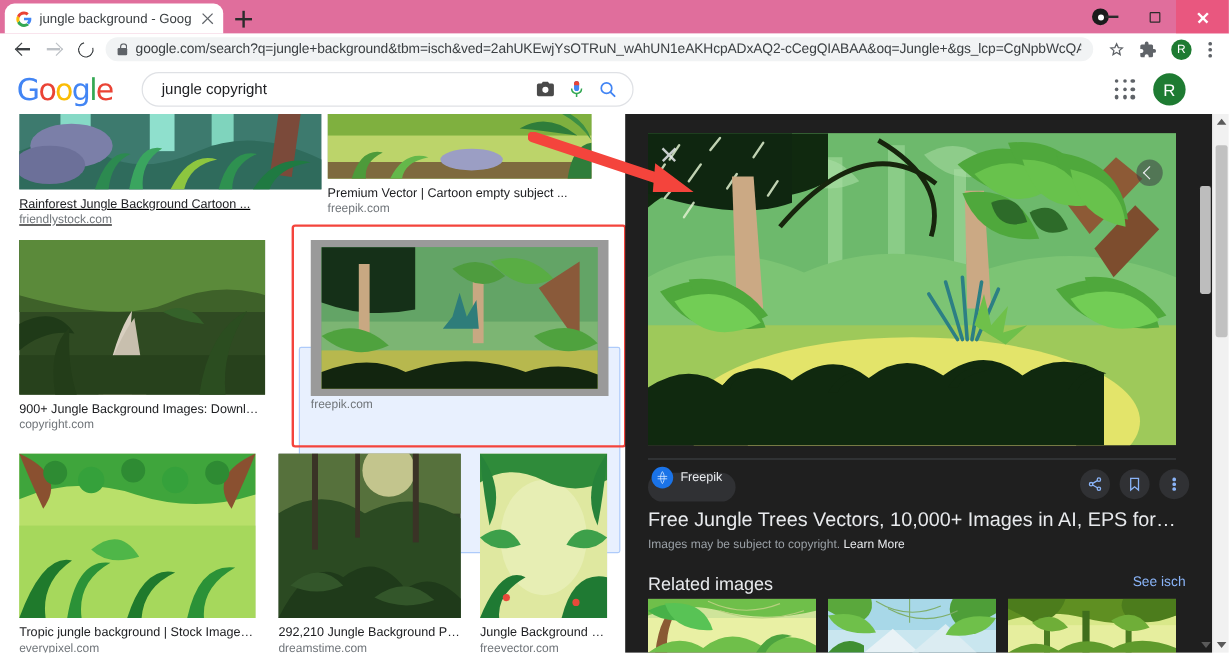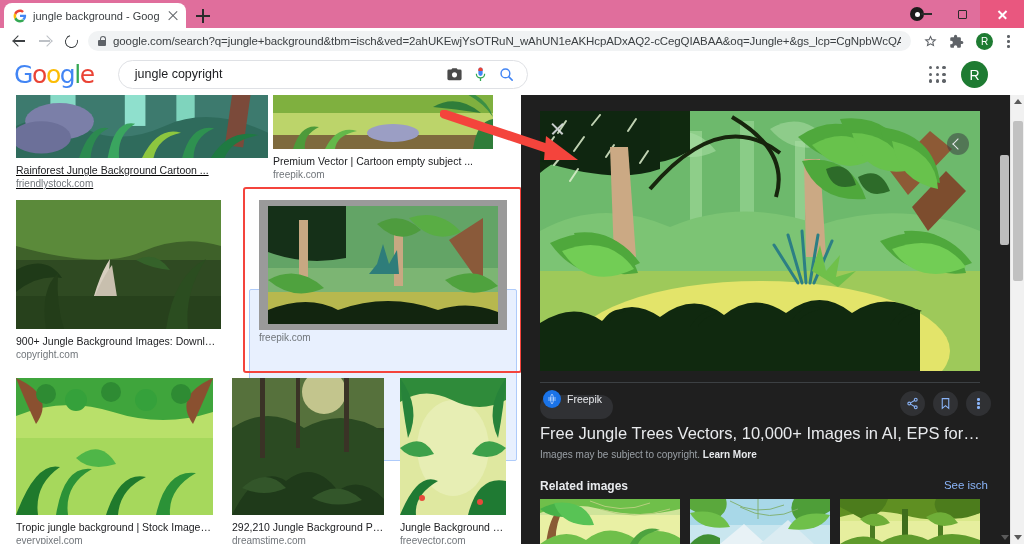--- a/index.html
+++ b/index.html
@@ -213,23 +213,23 @@
   }
   .act .dots i{display:block;width:2.6px;height:2.6px;border-radius:50%;background:#8ab4f8;margin:1.6px 0;}
   .p-title{
     position:absolute; left:19px; top:328px; right:22px;
     font-size:16.5px; color:#e8eaed; line-height:20px; white-space:nowrap;
     overflow:hidden; text-overflow:ellipsis;
   }
   .p-sub{
     position:absolute; left:19px; top:354px; font-size:10px; color:#9aa0a6;
   }
-  .p-sub a{ color:#e8eaed; font-weight:bold; text-decoration:none; cursor:pointer;}
+  .p-sub a{ color:#e8eaed; font-weight:normal; text-decoration:none; cursor:pointer;}
   .rel-head{
-    position:absolute; left:19px; top:384px; font-size:12px; color:#e8eaed; font-weight:bold;
+    position:absolute; left:19px; top:384px; font-size:15px; color:#e8eaed; font-weight:normal;
   }
   .see-more{
     position:absolute; right:22px; top:384px; font-size:11.5px; color:#8ab4f8; cursor:pointer;
   }
   .rel-row{ position:absolute; left:19px; top:404px; display:flex; gap:10px;}
   .rel-thumb{ width:140px;height:45px;display:block;}
 
   
   .sb-outer{
     position:absolute; right:0; top:95px; width:14px; height:449px; background:#f1f1f1;

